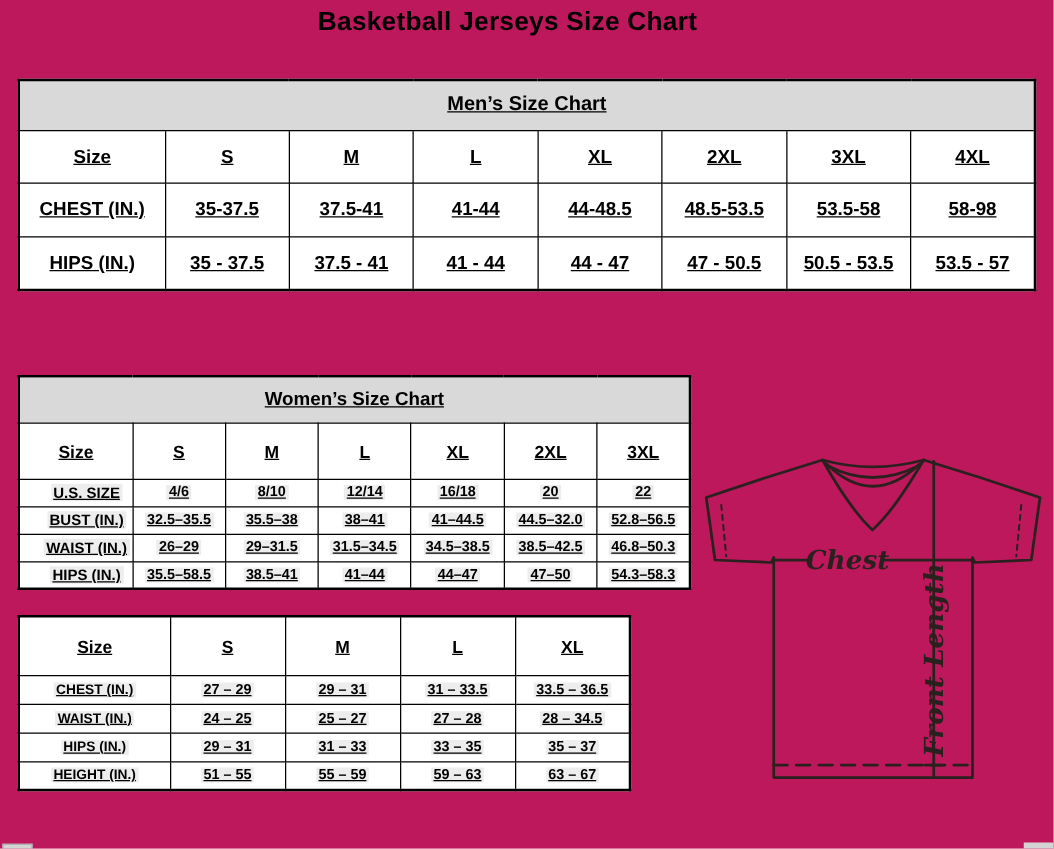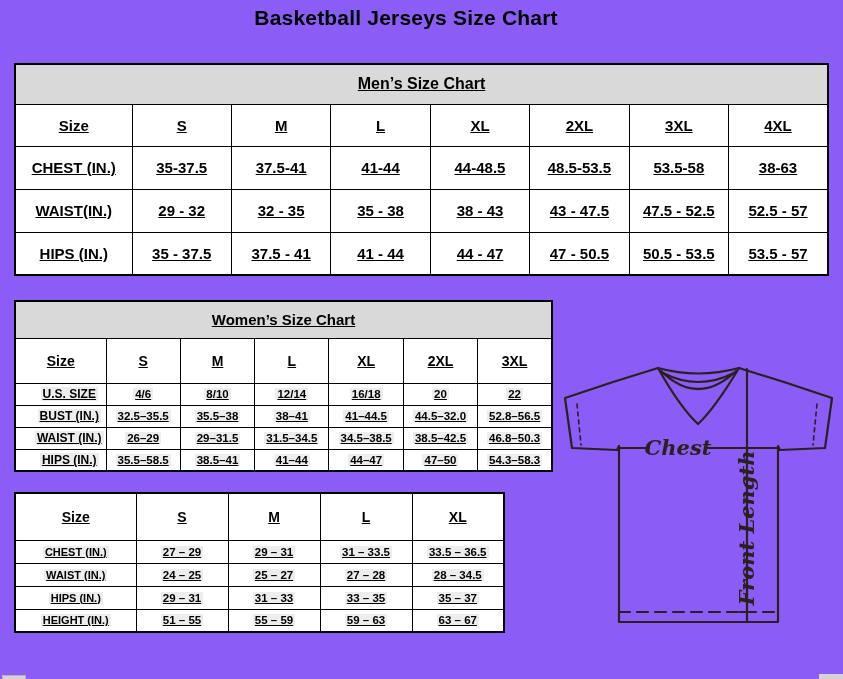--- a/index.html
+++ b/index.html
@@ -1,17 +1,17 @@
 <!DOCTYPE html>
 <html><head>
 <meta charset="utf-8">
 <style>
   html,body { margin:0; padding:0; background:#fff; }
   .canvas {
-    position:relative; width:843px; height:679px; background:#8b5cf6;
+    position:relative; width:843px; height:679px; background:#be185d;
     font-family:"Liberation Sans", sans-serif; color:#000; overflow:hidden;
   }
   .page-title {
     position:absolute; top:6px; left:0; width:812px; margin:0;
     text-align:center; font-size:21px; font-weight:bold; letter-spacing:0.2px;
   }
   table.size-table {
     position:absolute; border-collapse:collapse; table-layout:fixed;
     background:#fff; border:2px solid #000;text-decoration:underline;
   }
@@ -98,31 +98,21 @@
         <th>4XL</th>
       </tr>
       <tr class="data">
         <th>CHEST (IN.)</th>
         <td>35-37.5</td>
         <td>37.5-41</td>
         <td>41-44</td>
         <td>44-48.5</td>
         <td>48.5-53.5</td>
         <td>53.5-58</td>
-        <td>38-63</td>
-      </tr>
-      <tr class="data">
-        <th>WAIST(IN.)</th>
-        <td>29 - 32</td>
-        <td>32 - 35</td>
-        <td>35 - 38</td>
-        <td>38 - 43</td>
-        <td>43 - 47.5</td>
-        <td>47.5 - 52.5</td>
-        <td>52.5 - 57</td>
+        <td>58-98</td>
       </tr>
       <tr class="data">
         <th>HIPS (IN.)</th>
         <td>35 - 37.5</td>
         <td>37.5 - 41</td>
         <td>41 - 44</td>
         <td>44 - 47</td>
         <td>47 - 50.5</td>
         <td>50.5 - 53.5</td>
         <td>53.5 - 57</td>

